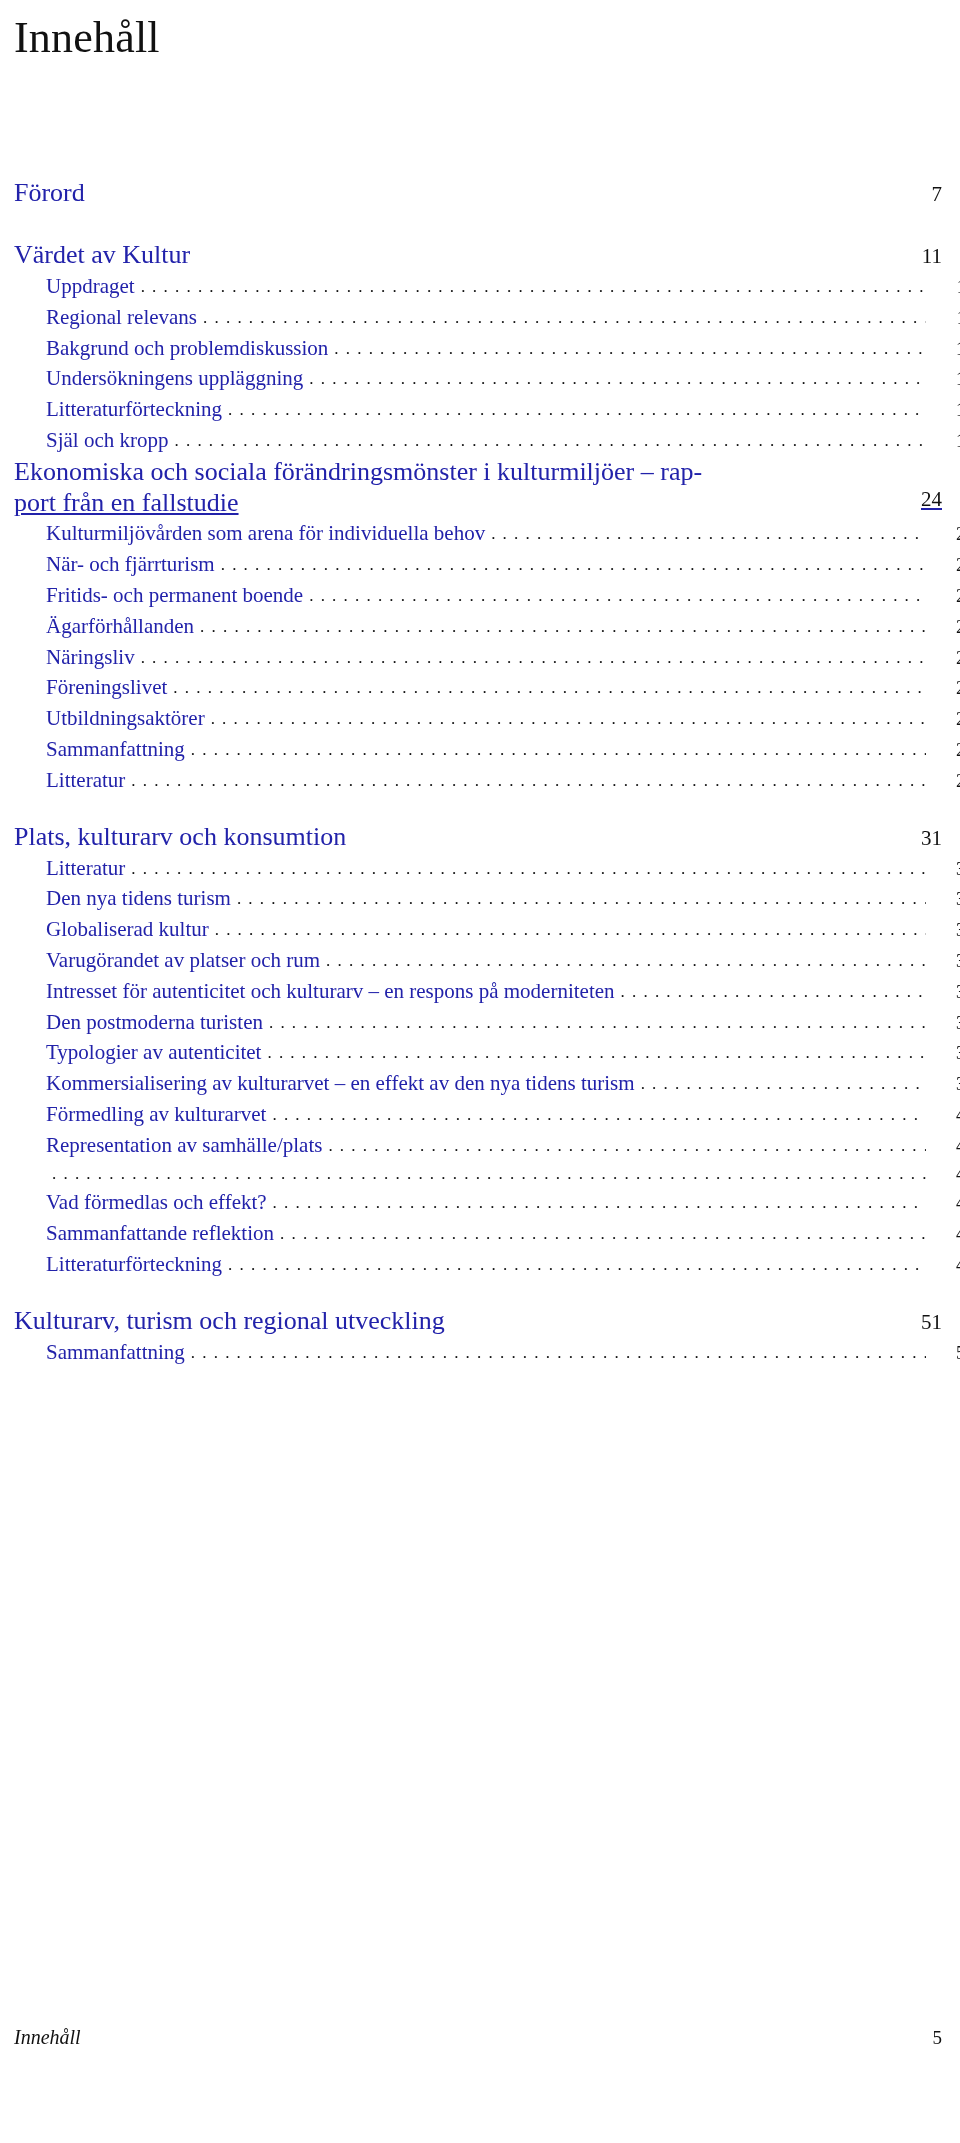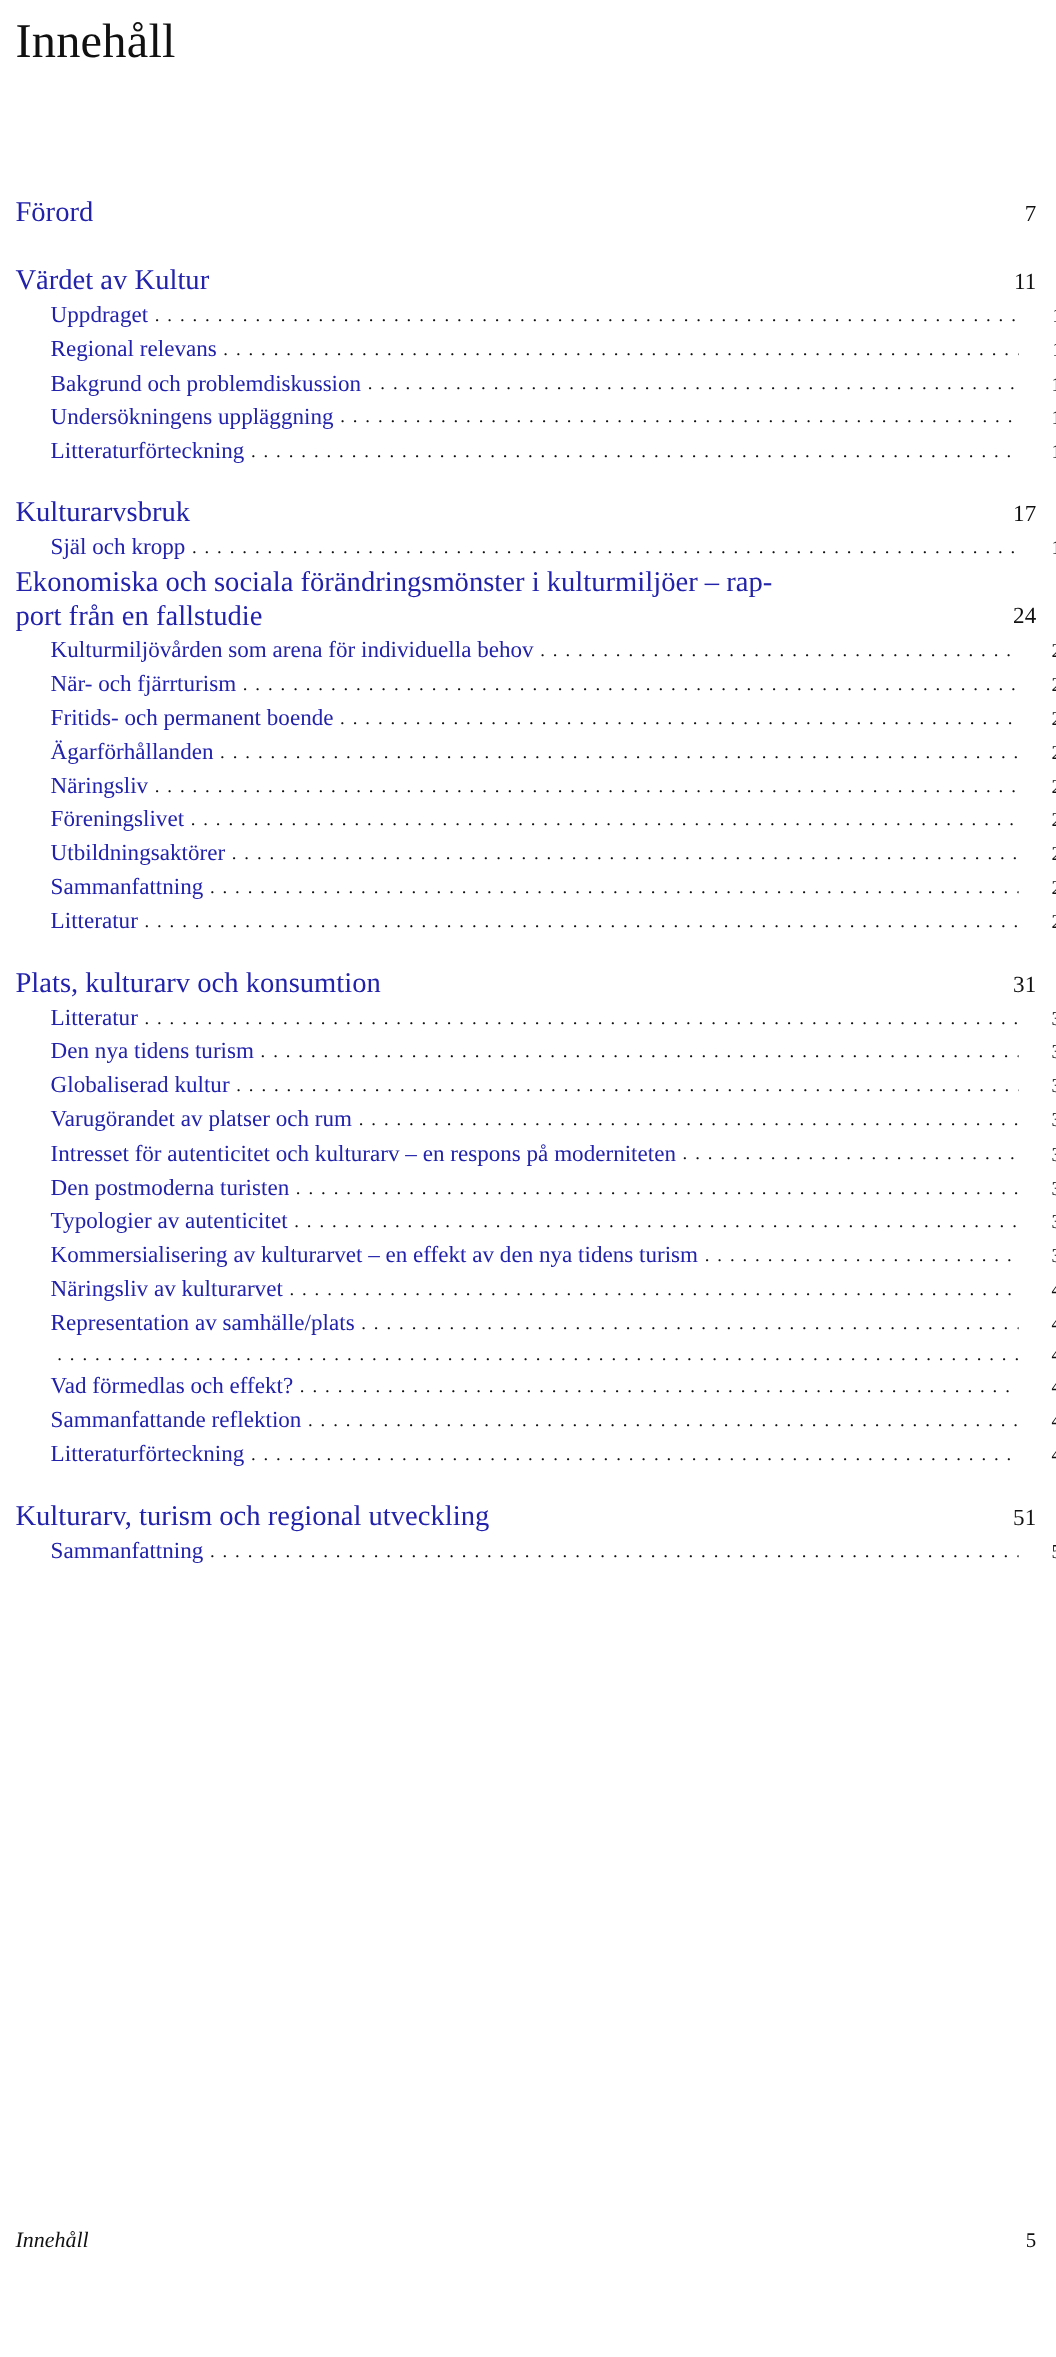--- a/index.html
+++ b/index.html
@@ -105,22 +105,23 @@
 
   
   .wrapheading {
     color: #2222aa;
     font-size: 26px;
     line-height: 1.2;
   }
   .wrapheading .line1 { display: block; }
   .wrapheading .line2 {
     display: flex;
-    align-items: center;
+    align-items: flex-start;
     width: 100%;
+    text-decoration: underline;
   }
   .wrapheading .line2 .label { flex: 0 0 auto; }
   .wrapheading .line2 .spacer { flex: 1 1 auto; }
   .wrapheading .line2 .pageno {
     flex: 0 0 42px;
     text-align: right;
     color: #111111;
     font-size: 21px;
     font-variant-numeric: oldstyle-nums;
     font-feature-settings: "onum" 1;
@@ -188,25 +189,20 @@
           <span class="leader">..................................................................................................................................</span>
           <span class="pageno">15</span>
         </div>
         <div class="row level2">
           <span class="label">Litteraturförteckning</span>
           <span class="leader">..................................................................................................................................</span>
           <span class="pageno">15</span>
         </div>
       </div>
       <div class="toc-block">
-        <div class="row level1">
-          <span class="label">Kulturarvsbruk</span>
-          <span class="leader blank">..................................................................................................................................</span>
-          <span class="pageno">17</span>
-        </div>
         <div class="row level2">
           <span class="label">Själ och kropp</span>
           <span class="leader">..................................................................................................................................</span>
           <span class="pageno">18</span>
         </div>
       </div>
       <div class="toc-block">
         <div class="wrapheading">
           <span class="line1">Ekonomiska och sociala förändringsmönster i kulturmiljöer – rap-</span>
           <span class="line2">
@@ -301,21 +297,21 @@
           <span class="label">Typologier av autenticitet</span>
           <span class="leader">..................................................................................................................................</span>
           <span class="pageno">38</span>
         </div>
         <div class="row level2">
           <span class="label">Kommersialisering av kulturarvet – en effekt av den nya tidens turism</span>
           <span class="leader">..................................................................................................................................</span>
           <span class="pageno">39</span>
         </div>
         <div class="row level2">
-          <span class="label">Näringsliv av kulturarvet</span>
+          <span class="label">Förmedling av kulturarvet</span>
           <span class="leader">..................................................................................................................................</span>
           <span class="pageno">41</span>
         </div>
         <div class="row level2">
           <span class="label">Representation av samhälle/plats</span>
           <span class="leader">..................................................................................................................................</span>
           <span class="pageno">42</span>
         </div>
         <div class="row level2">
           <span class="leader">..................................................................................................................................</span>

